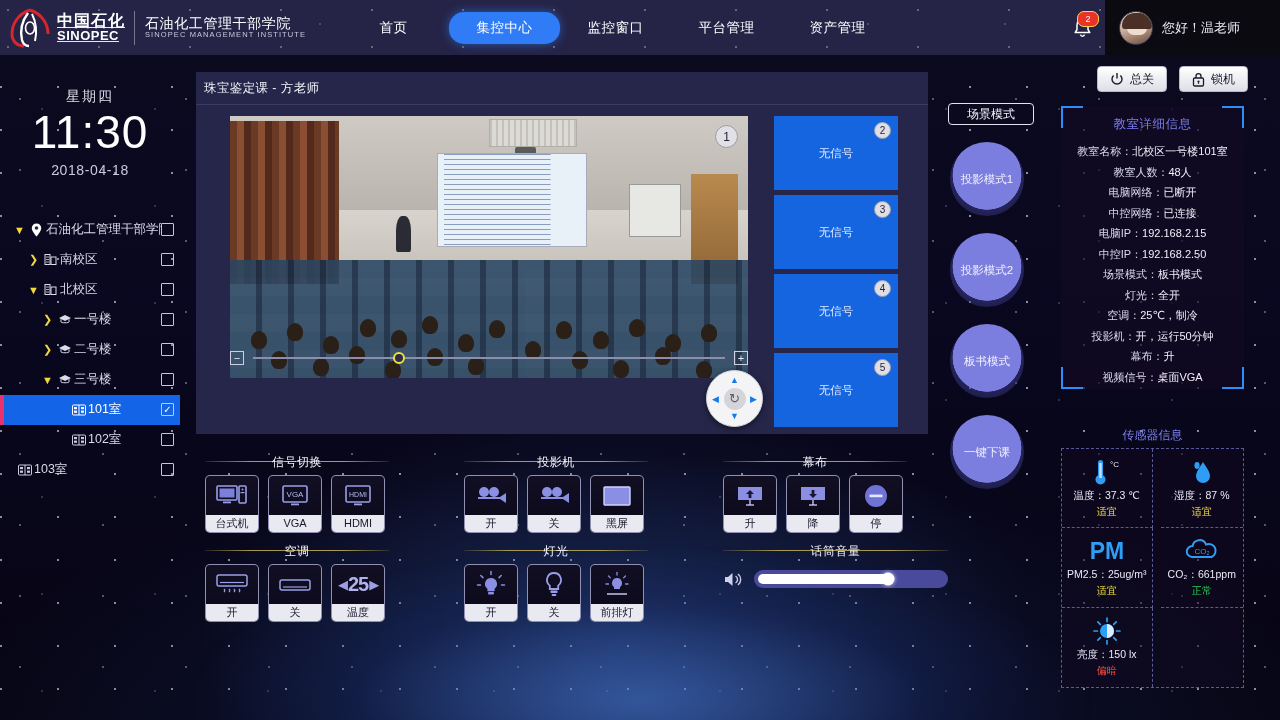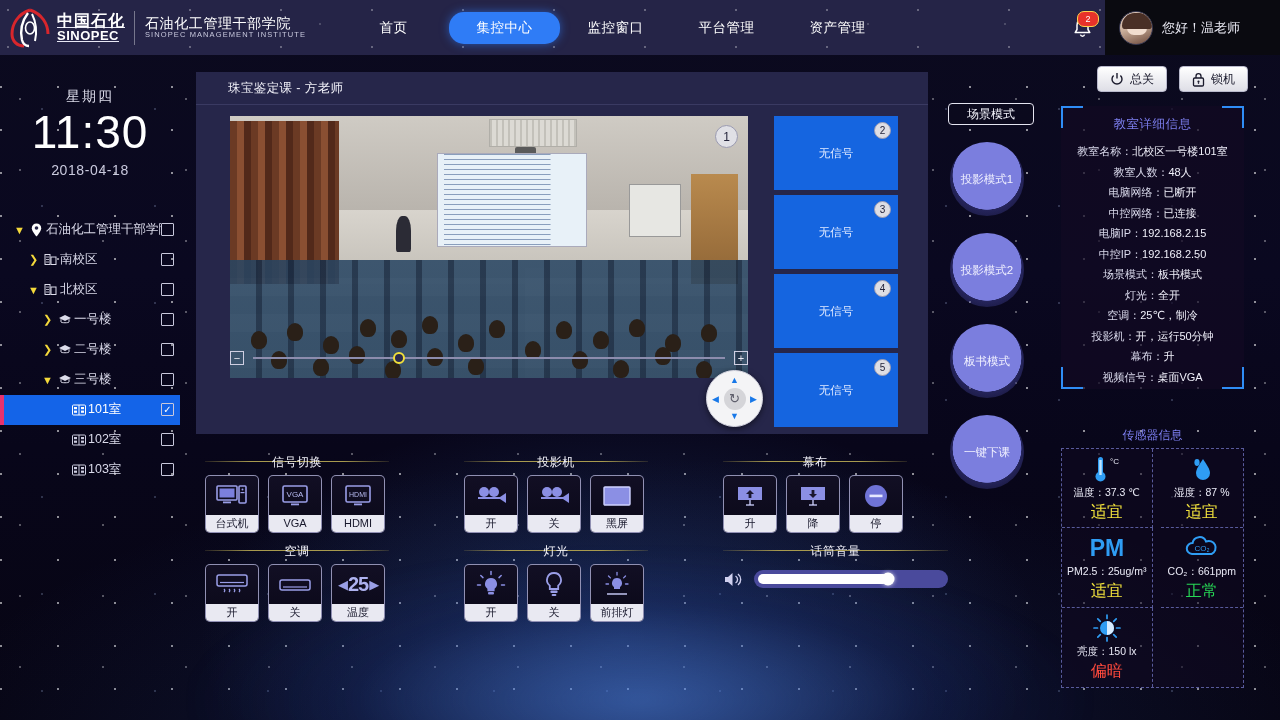--- a/index.html
+++ b/index.html
@@ -113,21 +113,21 @@
     flex: 0 0 13px; display: flex; align-items: center; justify-content: center;
     font-size: 10px; color: #fff; line-height: 1; background: transparent;
   }
 
   
   .video-panel {
     position: absolute; left: 196px; top: 72px; width: 732px; height: 362px;
     background: #26264a; z-index: 10;
   }
   .video-title {
-    height: 33px; line-height: 33px; padding-left: 32px; font-size: 12.5px;
+    height: 33px; line-height: 33px; padding-left: 8px; font-size: 12.5px;
     color: #f0f0f8; border-bottom: 1px solid #3a3a62; letter-spacing: .4px;
   }
   .video-body { position: relative; padding: 11px 0 0 34px; }
   .video-feed {
     position: relative; width: 518px; height: 262px; overflow: hidden;
     background: #8d8d8f;
   }
   .room-scene { position: absolute; inset: 0; }
   .rs-ceiling { position:absolute; left:0; top:0; width:100%; height:36%; background:linear-gradient(180deg,#cfcbc4,#b9b4ad); }
   .rs-wall { position:absolute; left:0; top:36%; width:100%; height:28%; background:linear-gradient(180deg,#d8d4cd,#c2beb6); }
@@ -289,21 +289,21 @@
   }
   .sensor-cell {
     border-right: 1px dashed #585a9b; border-bottom: 1px dashed #585a9b;
     display: flex; flex-direction: column; align-items: center; justify-content: center; gap: 2px;
     padding: 4px 2px;
   }
   .sensor-cell:nth-child(2n) { border-right: none; margin-left: 8px; }
   .sensor-cell:nth-child(n+5) { border-bottom: none; }
   .s-ico { height: 30px; display: flex; align-items: center; justify-content: center; }
   .s-val { font-size: 10.5px; color: #eaeaf6; white-space: nowrap; }
-  .s-stat { font-size: 16px; }
+  .s-stat { font-size: 10px; }
   .stat-good { color: #f2e23c; }
   .stat-normal { color: #27d655; }
   .stat-warn { color: #ff4a3d; }
 
   
   .top-actions { position: absolute; right: 32px; top: 66px; display: flex; gap: 12px; z-index: 14; }
   .ta-btn {
     height: 26px; padding: 0 12px; border-radius: 4px;
     background: linear-gradient(180deg,#ffffff,#dedee6); color: #1a1a2c;
     font-size: 12px; display: flex; align-items: center; gap: 6px; cursor: pointer;
@@ -484,21 +484,21 @@
               <rect x="2" y="3" width="3" height="2.2" fill="#cdcde0"></rect>
               <rect x="9" y="3" width="3" height="2.2" fill="#cdcde0"></rect>
               <rect x="2" y="6.6" width="3" height="2.2" fill="#cdcde0"></rect>
               <rect x="9" y="6.6" width="3" height="2.2" fill="#cdcde0"></rect>
             </svg>
         </span>
         <span class="tree-label">102室</span>
         <span class="chk"></span>
       </div>
 
-      <div class="tree-node" style="padding-left:54px">
+      <div class="tree-node" style="">
         <span class="caret"></span>
         <span class="tree-icon">
           <svg width="14" height="12" viewBox="0 0 14 12">
               <rect x="0.5" y="1" width="13" height="10" rx="1" fill="none" stroke="#cdcde0" stroke-width="1"></rect>
               <line x1="7" y1="1" x2="7" y2="11" stroke="#cdcde0" stroke-width="1"></line>
               <rect x="2" y="3" width="3" height="2.2" fill="#cdcde0"></rect>
               <rect x="9" y="3" width="3" height="2.2" fill="#cdcde0"></rect>
               <rect x="2" y="6.6" width="3" height="2.2" fill="#cdcde0"></rect>
               <rect x="9" y="6.6" width="3" height="2.2" fill="#cdcde0"></rect>
             </svg>

